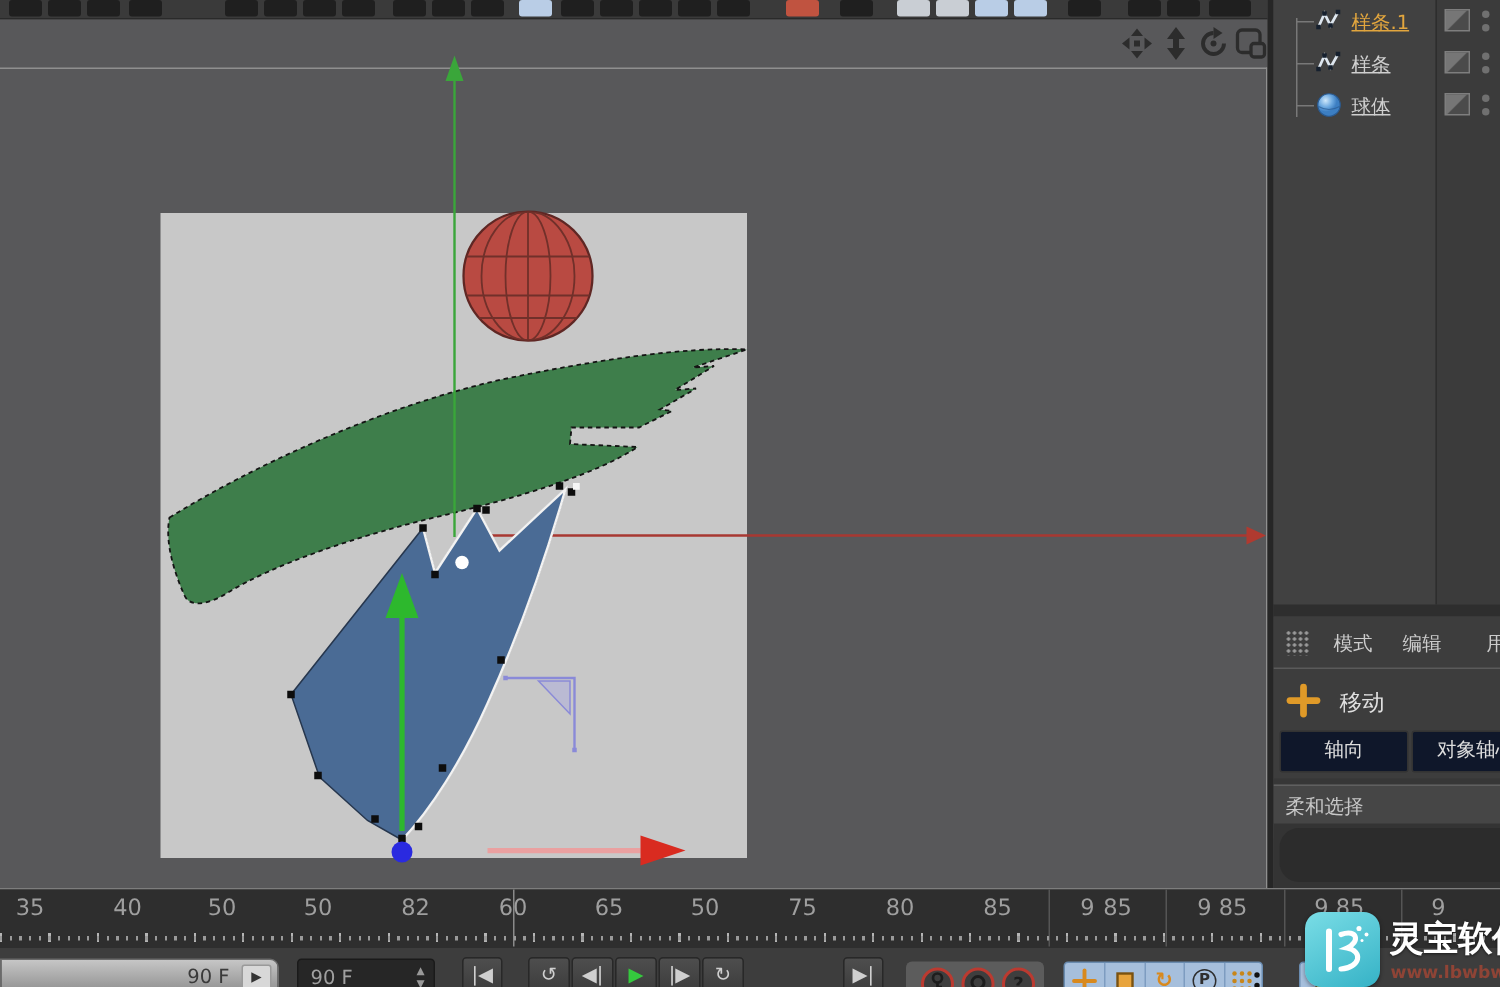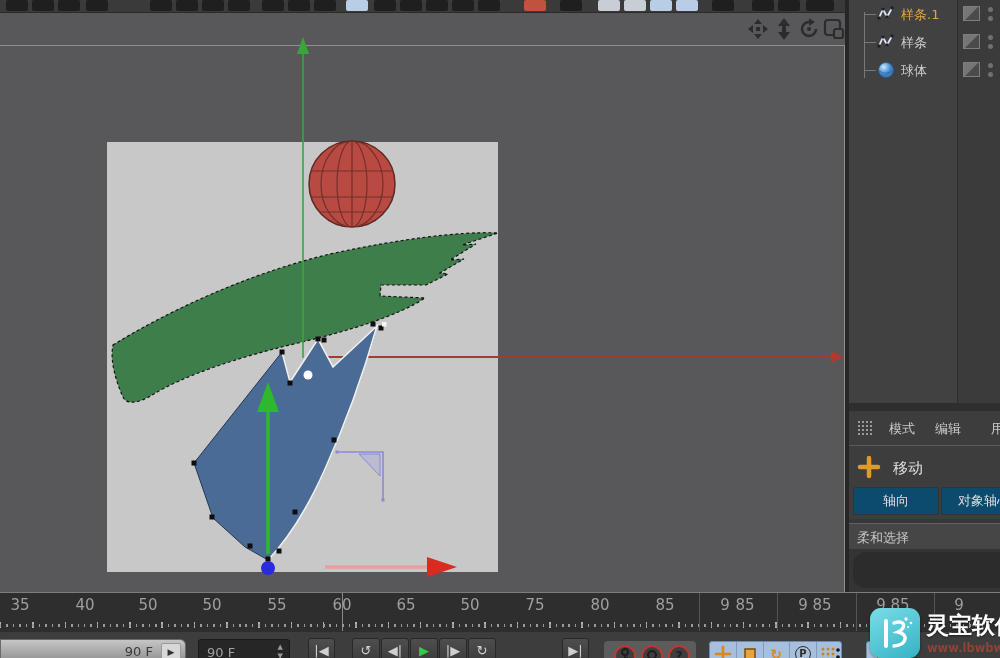--- a/index.html
+++ b/index.html
@@ -24,36 +24,36 @@
 
   
   .rpanel{left:845px;top:0;width:155px;height:592px;background:#414141;overflow:hidden;}
   .rp-edge{left:0;top:0;width:4px;height:592px;background:#262626;}
   .om{left:4px;top:0;width:151px;height:403px;background:#414141;}
   .om-rightcol{left:108px;top:0;width:43px;height:403px;background:#3b3b3b;border-left:1px solid #2d2d2d;}
   .om-tree-v{left:15px;top:12px;width:1px;height:66px;background:#787878;}
   .om-stub{width:12px;height:1px;background:#787878;left:15px;}
   .om-row{left:0;width:151px;height:28px;}
   .om-icon{left:28px;top:5px;width:18px;height:18px;}
-  .om-label{left:52px;top:6px;font-size:13px;color:#cfcfcf;white-space:nowrap;}
+  .om-label{left:52px;top:6px;font-size:13px;color:#cfcfcf;white-space:nowrap;text-decoration:underline;}
   .om-label.sel{color:#e2a63e;}
   .om-swatch{left:114px;top:6px;width:17px;height:15px;border:1px solid #7e7e7e;
              background:linear-gradient(135deg,#767676 48%,#4b4b4b 52%);}
   .om-dot{left:139px;width:5px;height:5px;border-radius:50%;background:#707070;}
 
   .rp-sep{left:4px;top:403px;width:151px;height:8px;background:#2e2e2e;}
   .coord{left:4px;top:411px;width:151px;height:181px;background:#3d3d3d;overflow:hidden;}
   .cp-menu{left:0;top:0;width:151px;height:35px;border-bottom:1px solid #5a5a5a;}
   .cp-grip{left:8px;top:9px;width:16px;height:17px;
            background-image:radial-gradient(#9a9a9a 1px,rgba(0,0,0,0) 1.2px);
            background-size:4px 4px;}
   .cp-menu-item{top:9px;font-size:13px;color:#cccccc;white-space:nowrap;}
   .cp-toolicon{left:8px;top:44px;width:24px;height:24px;}
   .cp-toollabel{left:44px;top:48px;font-size:15px;color:#e0e0e0;}
-  .cp-tab{top:76px;height:28px;background:#0c4a6e;border:1px solid #333;border-radius:2px;
+  .cp-tab{top:76px;height:28px;background:#0f172a;border:1px solid #333;border-radius:2px;
           color:#dddddd;font-size:13px;text-align:center;line-height:26px;}
   .cp-gap{left:0;top:108px;width:151px;height:4px;background:#373737;}
   .cp-header{left:0;top:112px;width:151px;height:36px;background:#464646;border-top:1px solid #606060;}
   .cp-header span{left:8px;top:5px;font-size:13px;color:#c8c8c8;}
   .cp-rest{left:0;top:138px;width:151px;height:43px;background:#343434;}
   .cp-blob{left:4px;top:3px;width:160px;height:36px;background:#2c2c2c;border-radius:13px;}
 
   
   .timeline{left:0;top:592px;width:1000px;height:66px;background:#3d3d3d;}
   .tl-topline{left:0;top:0;width:1000px;height:1px;background:#7d7d7d;}
@@ -347,21 +347,21 @@
     <div class="ruler">
       <span class="rline cur" style="left:342px"></span>
       <span class="rline" style="left:699px"></span>
       <span class="rline" style="left:777px"></span>
       <span class="rline" style="left:856px"></span>
       <span class="rline" style="left:934px"></span>
       <span class="rlabel" style="left:20px">35</span>
       <span class="rlabel" style="left:85px">40</span>
       <span class="rlabel" style="left:148px">50</span>
       <span class="rlabel" style="left:212px">50</span>
-      <span class="rlabel" style="left:277px">55</span>
+      <span class="rlabel" style="left:277px">82</span>
       <span class="rlabel" style="left:342px">60</span>
       <span class="rlabel" style="left:406px">65</span>
       <span class="rlabel" style="left:470px">50</span>
       <span class="rlabel" style="left:535px">75</span>
       <span class="rlabel" style="left:600px">80</span>
       <span class="rlabel" style="left:665px">85</span>
       <span class="rlabel" style="left:725px">9</span>
       <span class="rlabel" style="left:745px">85</span>
       <span class="rlabel" style="left:803px">9</span>
       <span class="rlabel" style="left:822px">85</span>

